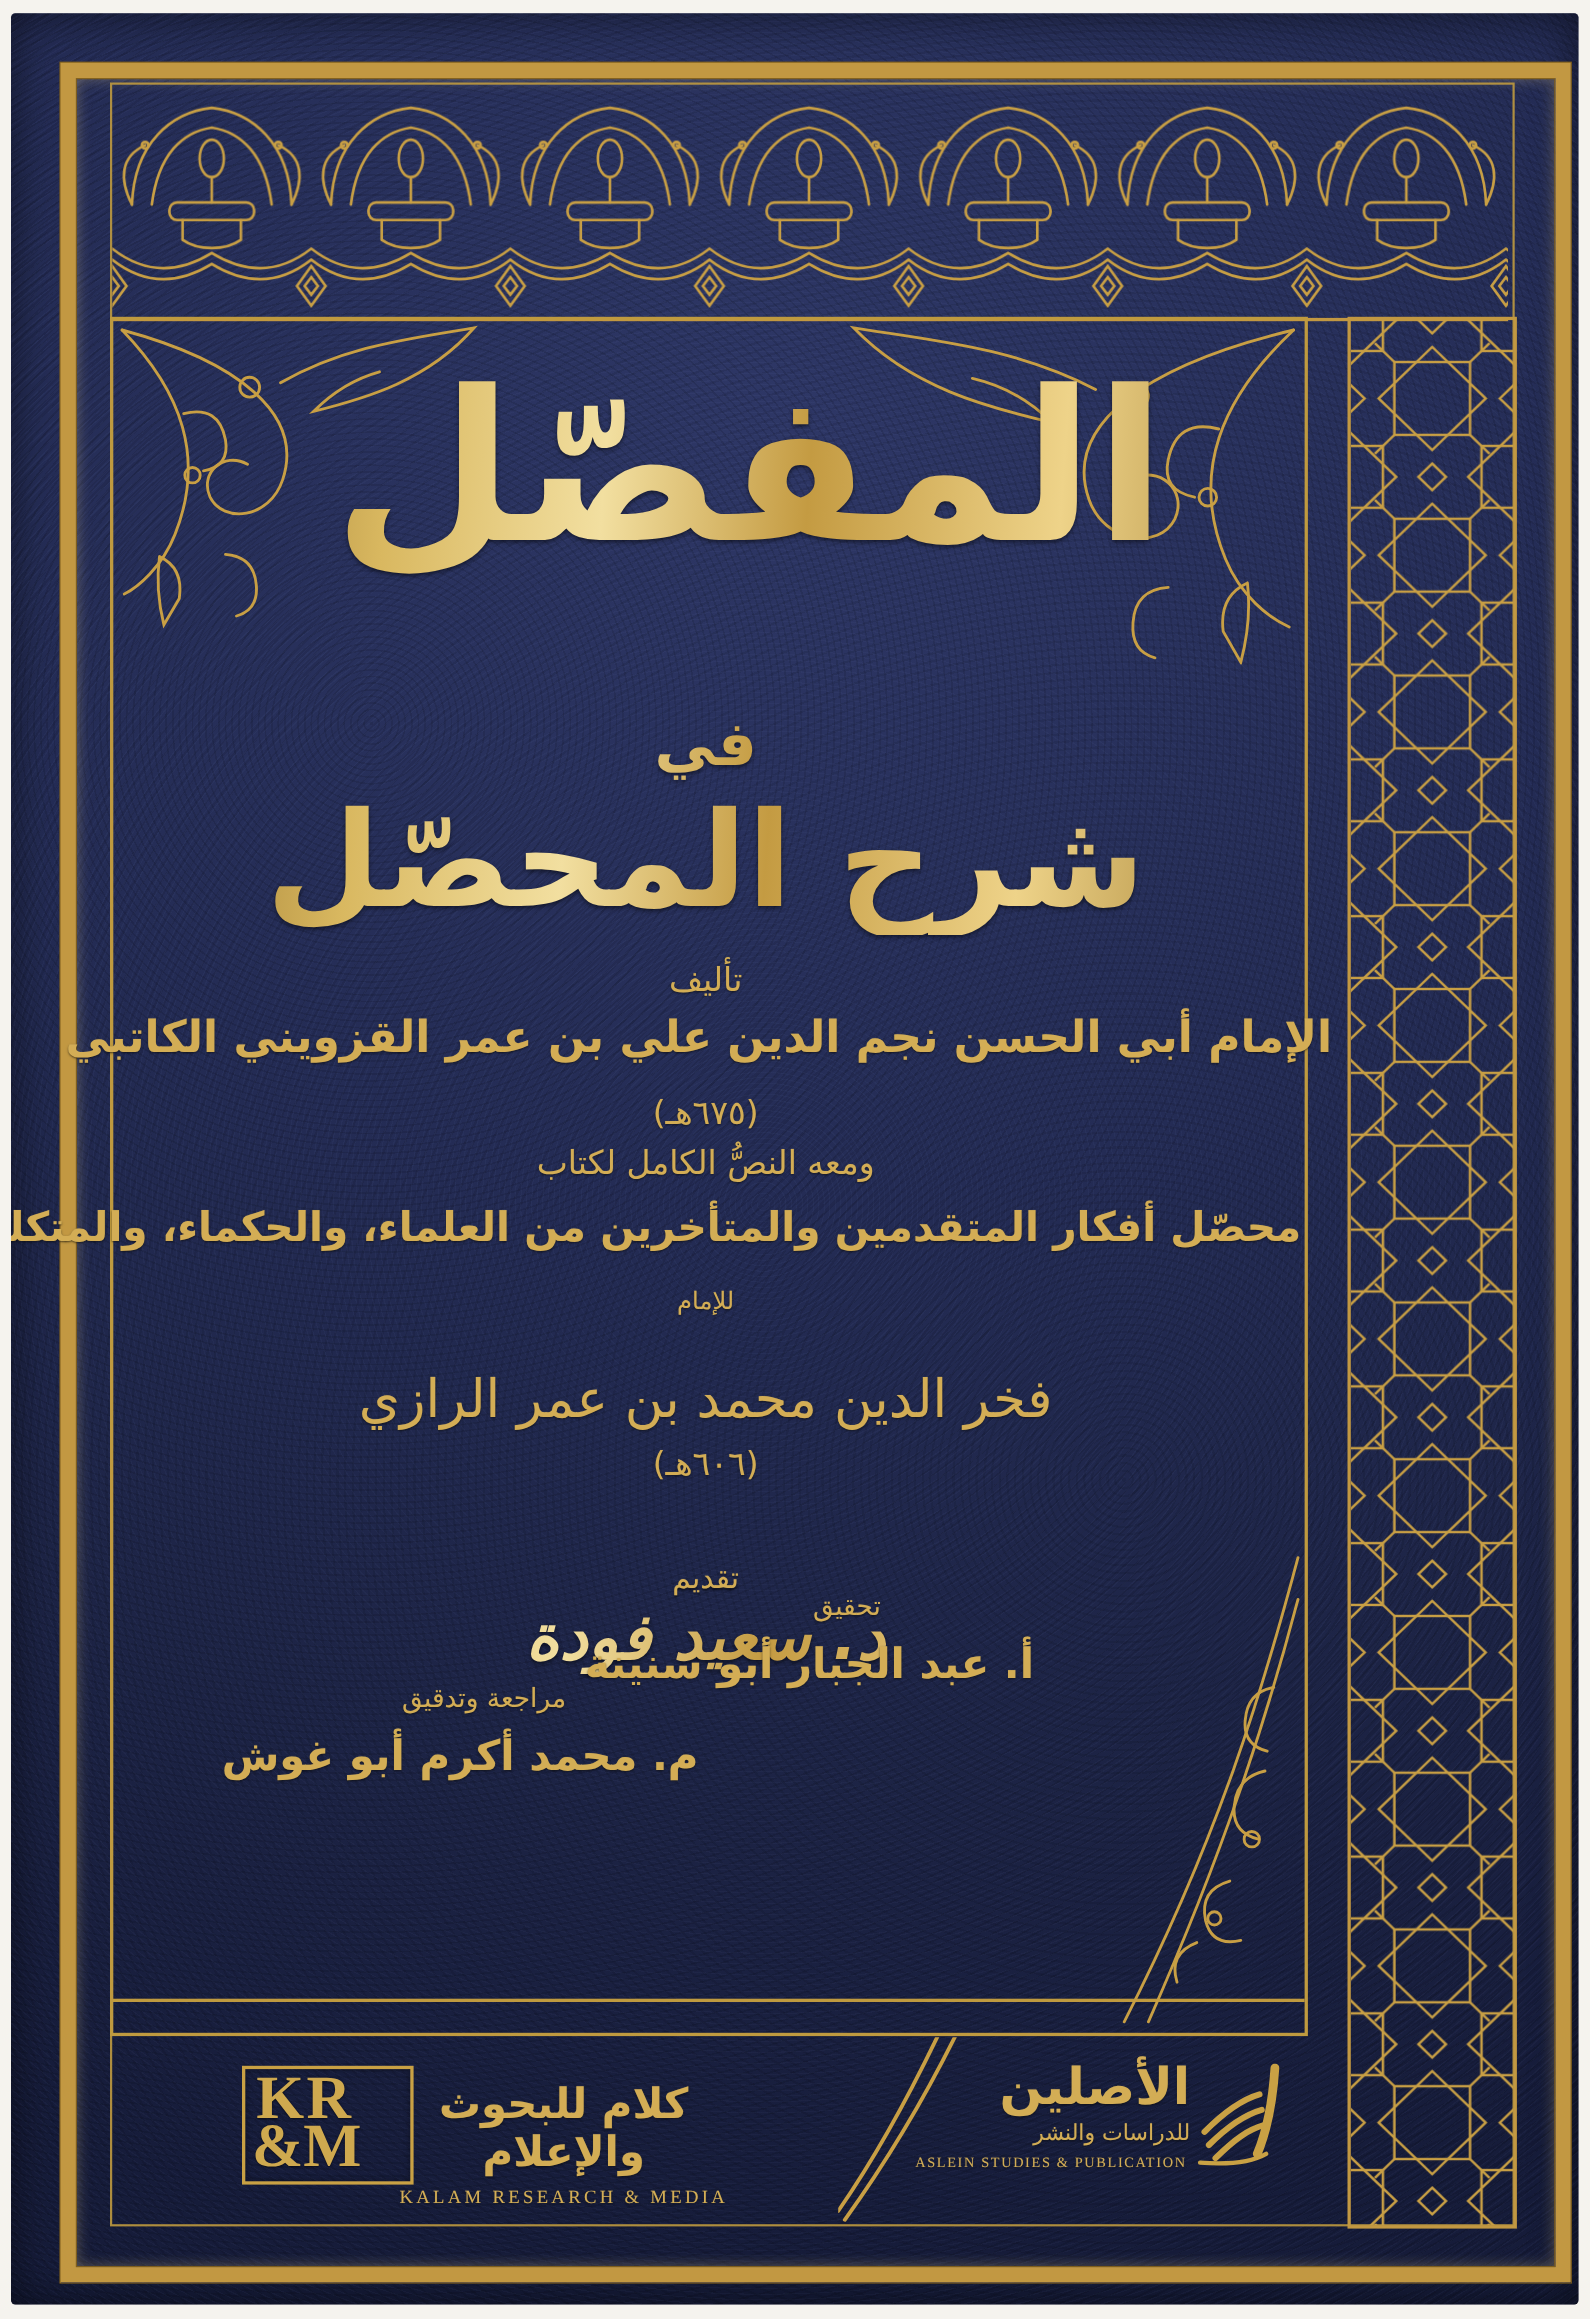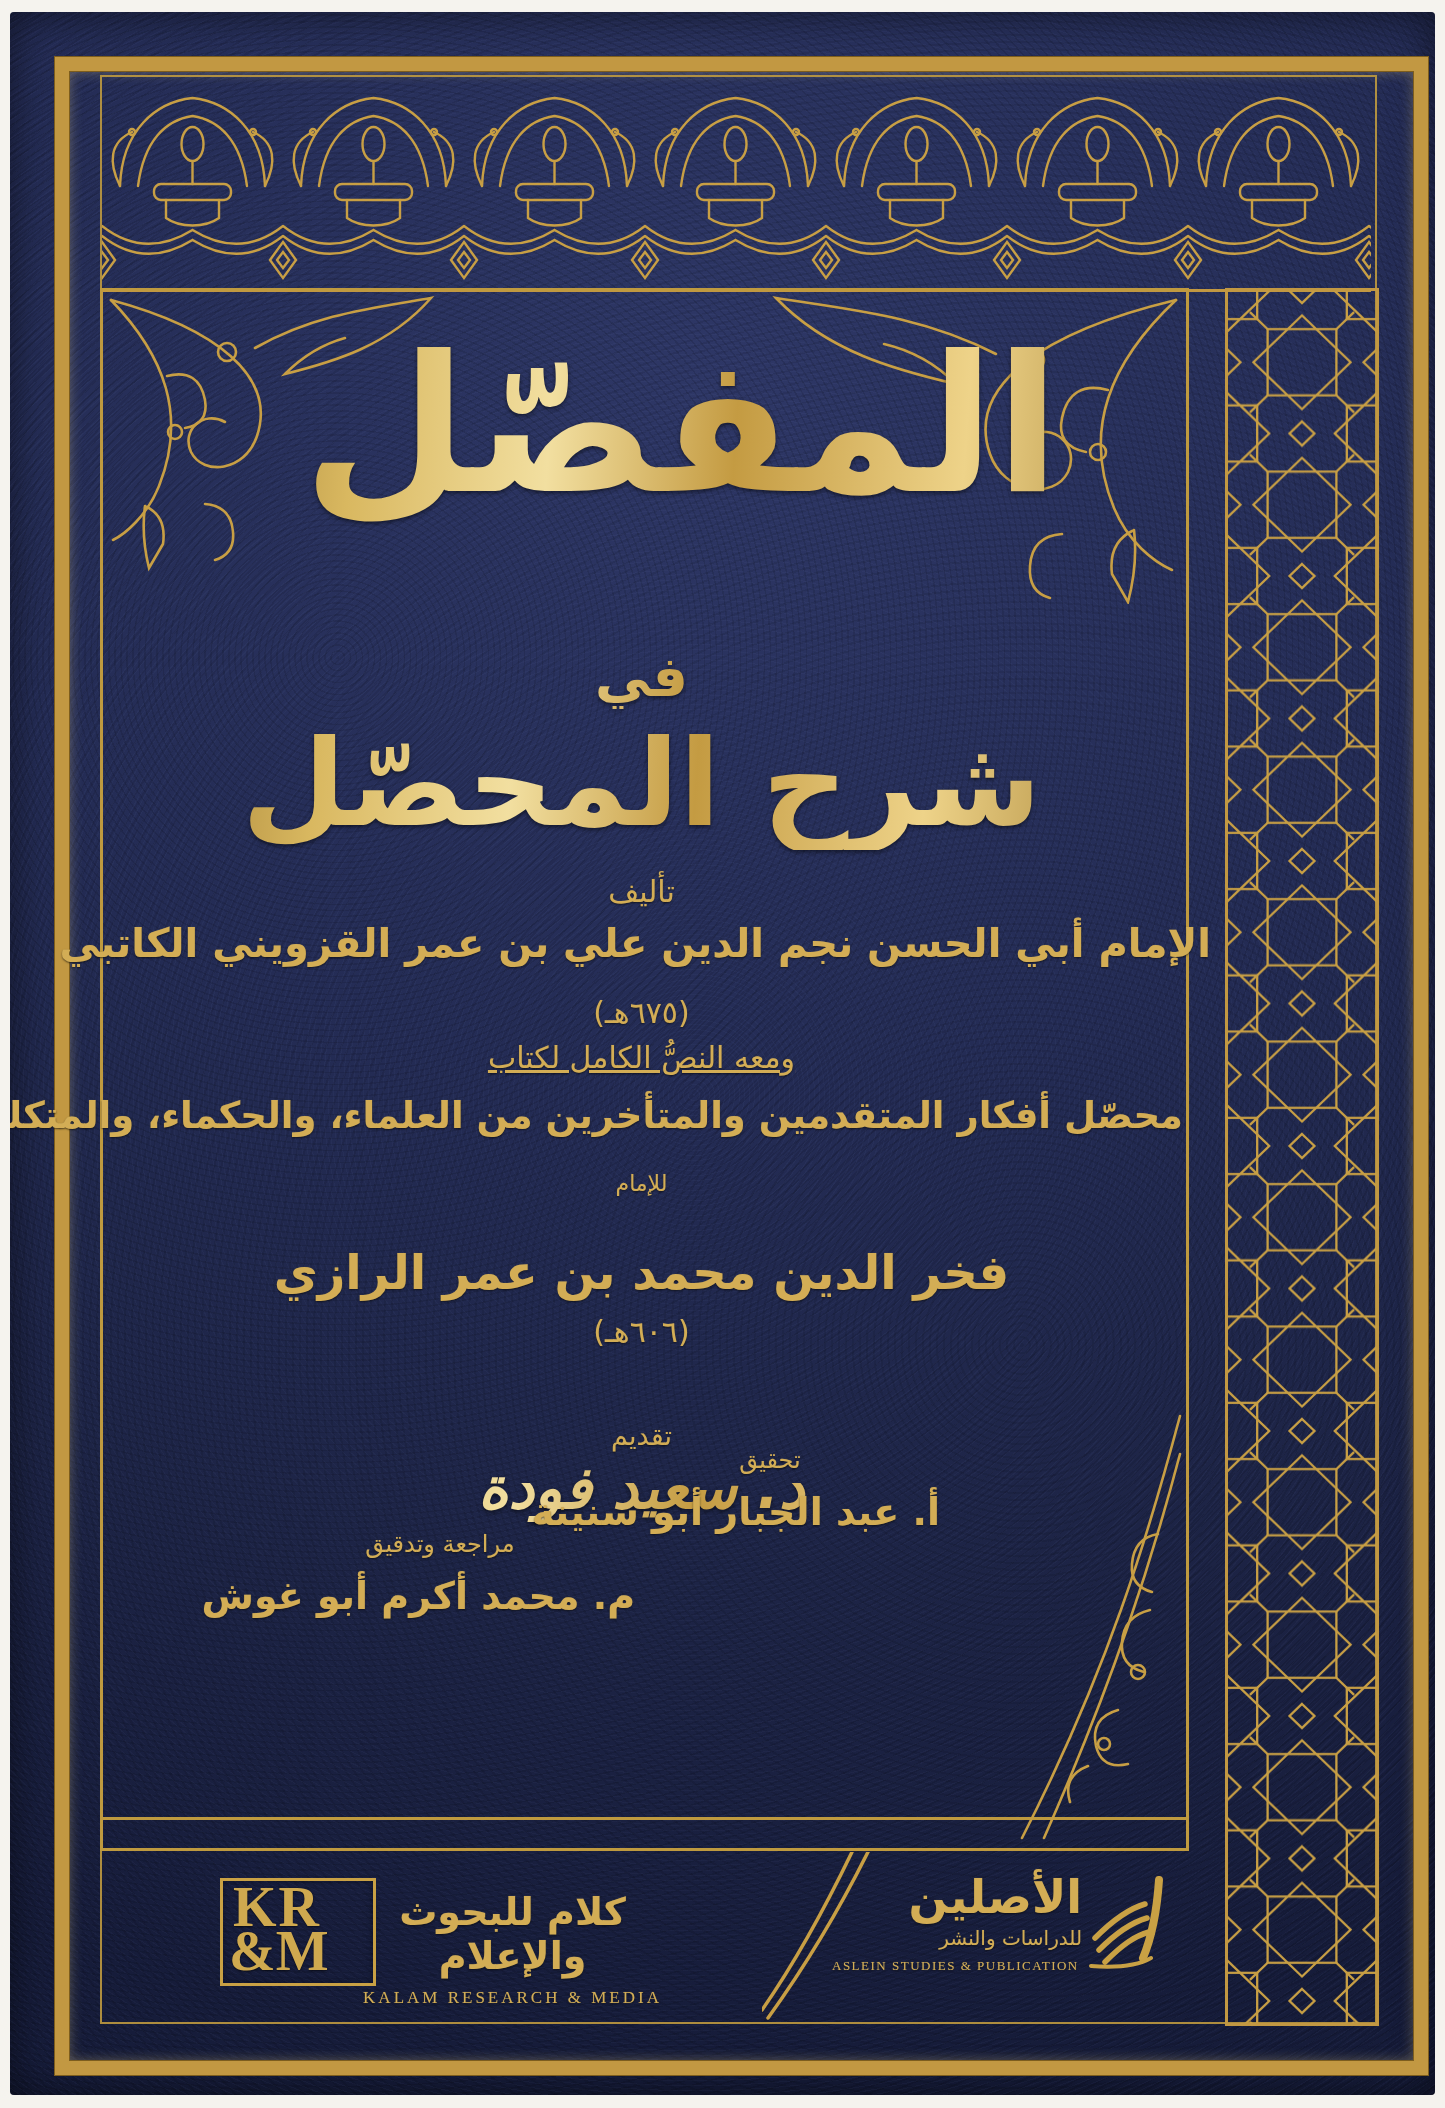--- a/index.html
+++ b/index.html
@@ -38,24 +38,24 @@
     -webkit-background-clip:text;background-clip:text;color:transparent;
     filter:drop-shadow(0 2px 2px rgba(0,0,0,.5));
   }
   .cline{left:90px;width:1083px;text-align:center;white-space:nowrap;}
   .t-main{top:305px;font-size:190px;font-weight:bold;line-height:1.15;margin-left:40px;}
   .t-fi{top:632px;font-size:56px;font-weight:bold;}
   .t-sec{top:706px;font-size:120px;font-weight:bold;line-height:1.1;}
   .t-talif{top:862px;font-size:30px;}
   .t-author{top:908px;font-size:40px;font-weight:bold;padding-left:28px;}
   .t-death1{top:983px;font-size:30px;}
-  .t-note{top:1028px;font-size:30px;text-decoration:underline;}
+  .t-note{top:1028px;font-size:30px;}
   .t-muhassal{top:1082px;font-size:37px;font-weight:bold;}
   .t-lilimam{top:1135px;font-size:22px;margin-top:24px;}
-  .t-razi{top:1232px;font-size:48px;font-weight:bold;}
+  .t-razi{top:1232px;font-size:48px;font-weight:normal;}
   .t-death2{top:1302px;font-size:30px;}
   .t-taqdim{top:1408px;font-size:27px;}
   .t-fouda{top:1442px;font-size:58px;font-weight:bold;font-style:italic;}
   .col-label{font-size:24px;text-align:center;white-space:nowrap;}
   .col-name{font-size:38px;font-weight:bold;text-align:center;white-space:nowrap;}
   .col-right{left:590px;top:1434px;width:340px;}
   .col-right .col-name{margin-top:16px;}
   .col-left{left:235px;top:1518px;width:390px;}
   .col-left .col-name{margin-top:16px;}
   

